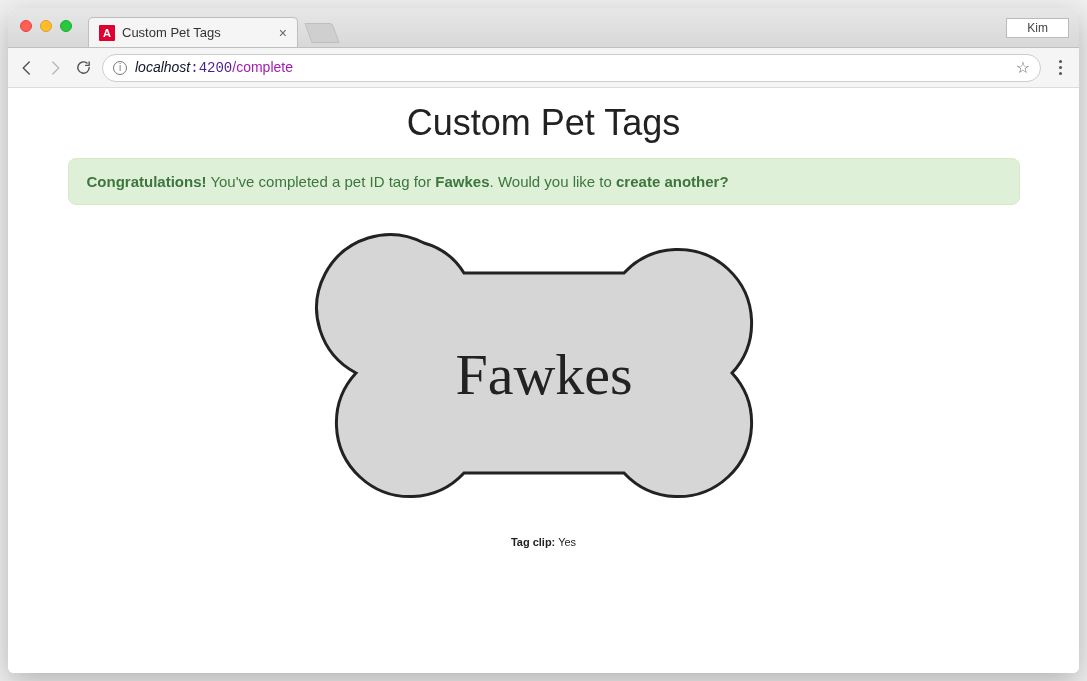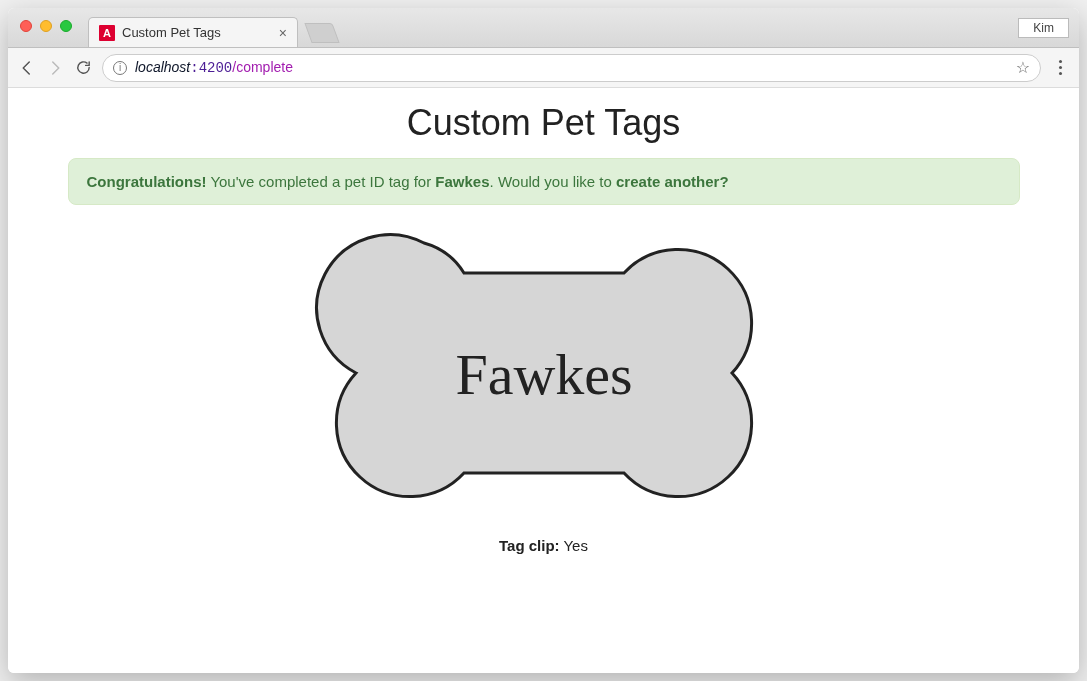--- a/index.html
+++ b/index.html
@@ -82,21 +82,21 @@
       margin-bottom: 4px;
     }
     .profile-badge {
       position: absolute;
       right: 10px;
       top: 10px;
       font-size: 12px;
       background: #fff;
       border: 1px solid #bbb;
       border-radius: 0;
-      padding: 2px 14px;
+      padding: 2px 20px;
       color: #444;
     }
     .nav-bar {
       height: 40px;
       background: #f5f5f5;
       border-bottom: 1px solid #dcdcdc;
       display: flex;
       align-items: center;
       padding: 0 10px;
       gap: 10px;
@@ -186,21 +186,21 @@
     .bone-shape { fill: #d6d6d6; stroke: #222; stroke-width: 3; }
     .bone-text {
       font-family: Georgia, "Times New Roman", serif;
       font-size: 58px;
       fill: #222;
       text-anchor: middle;
       dominant-baseline: middle;
     }
     .details {
       text-align: center;
-      font-size: 15px;
+      font-size: 11px;
       color: #222;
       line-height: 1.7;
     }
     .details strong { font-weight: 700; }
   </style>
 </head>
 <body>
 
 <div class="browser-window">
 

